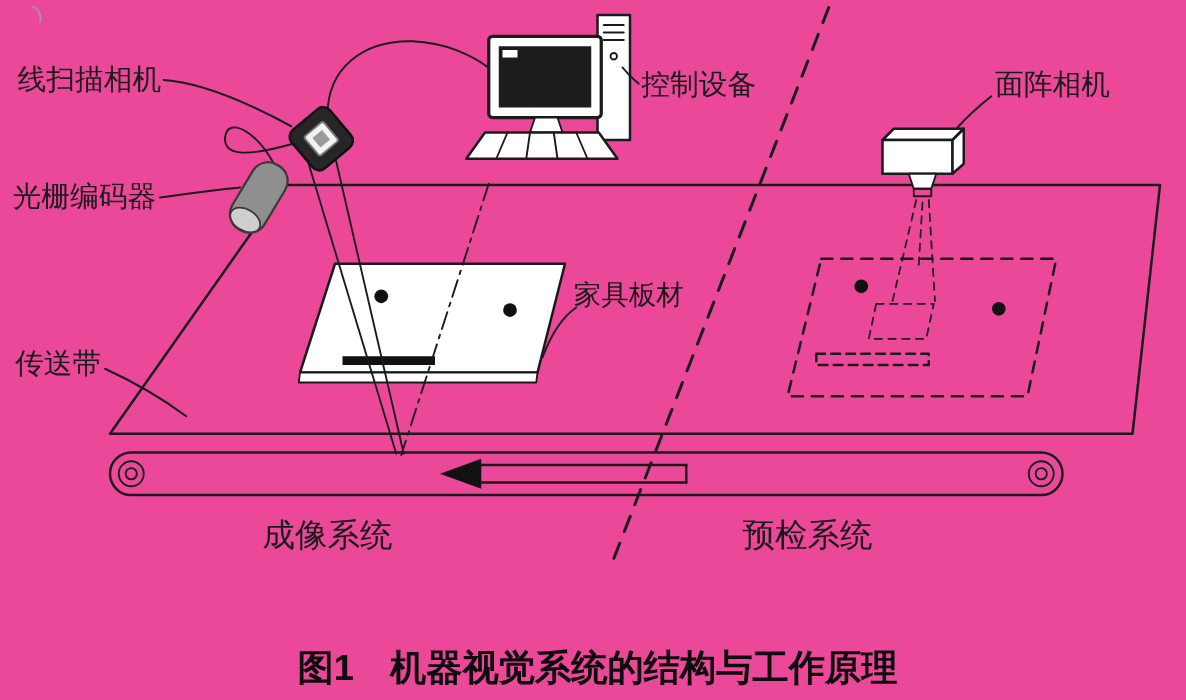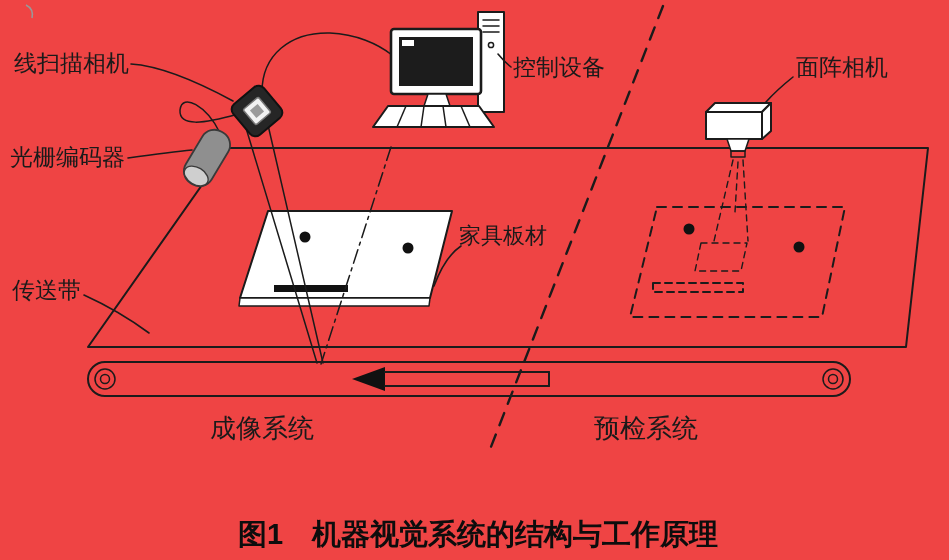--- a/index.html
+++ b/index.html
@@ -1,19 +1,19 @@
 <!DOCTYPE html>
 <html><head>
 <meta charset="utf-8">
 <style>
   html,body { margin:0; padding:0; }
   body { background:#e9e9e9; font-family:"Liberation Sans", sans-serif; }
   .stage {
     width:949px; height:560px;
-    background:#ef4444;
+    background:#ec4899;
     position:relative;
     overflow:hidden;
     font-family:"Liberation Sans", sans-serif;
   }
   svg { display:block; }
   
   .s    { stroke:#1b1b1b; fill:none; stroke-width:2; stroke-linecap:round; stroke-linejoin:round; }
   .sw25 { stroke-width:2.6; }
   .thin { stroke-width:1.5; }
   .lead { stroke:#1b1b1b; fill:none; stroke-width:1.6; stroke-linecap:round; }

